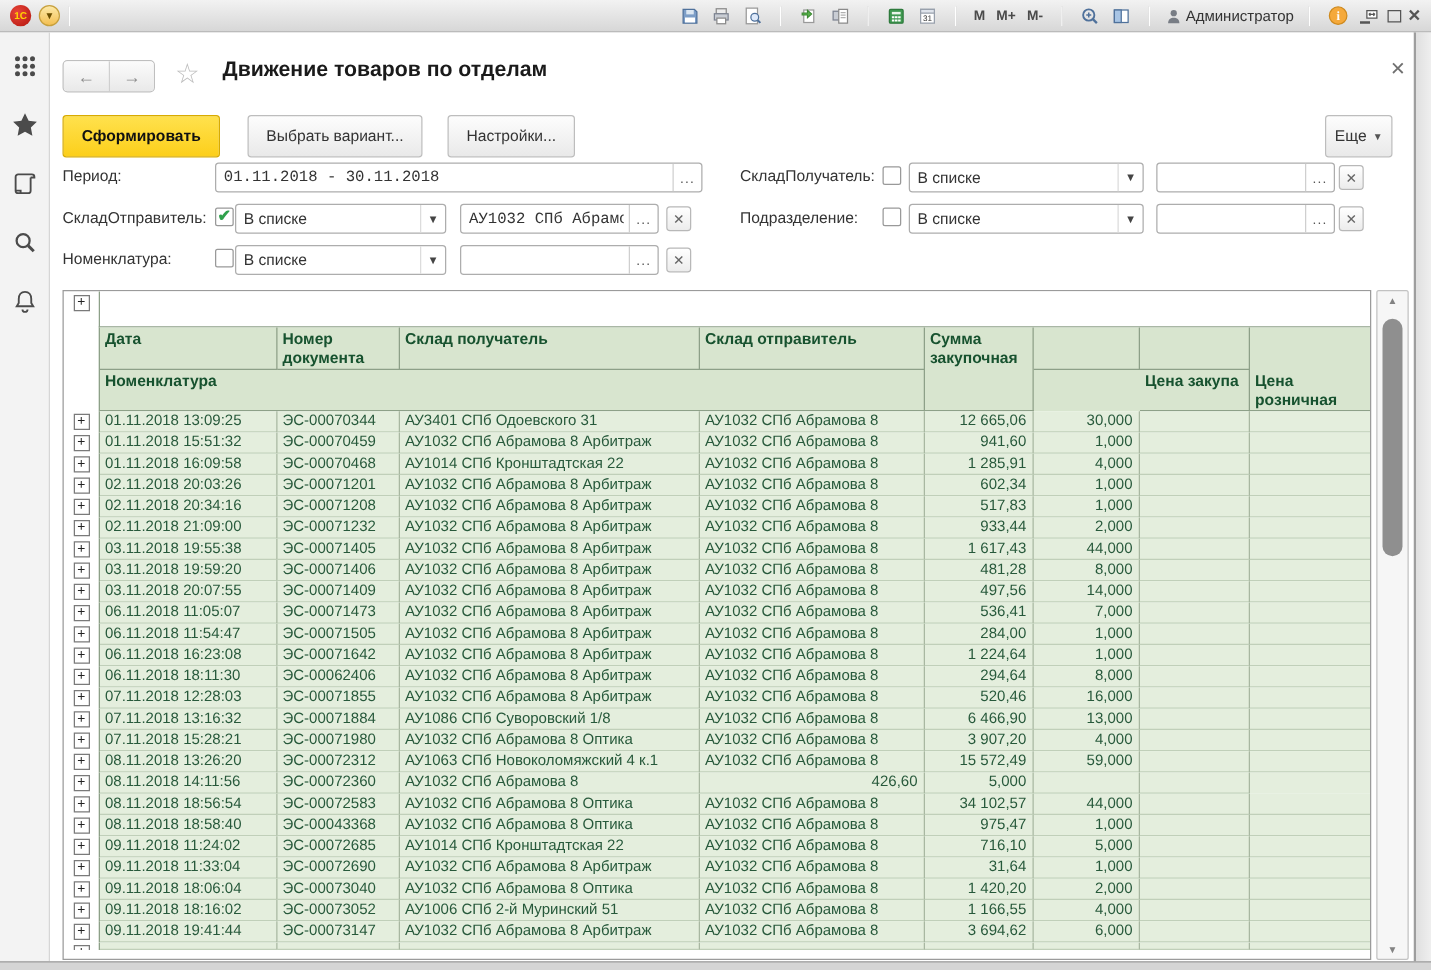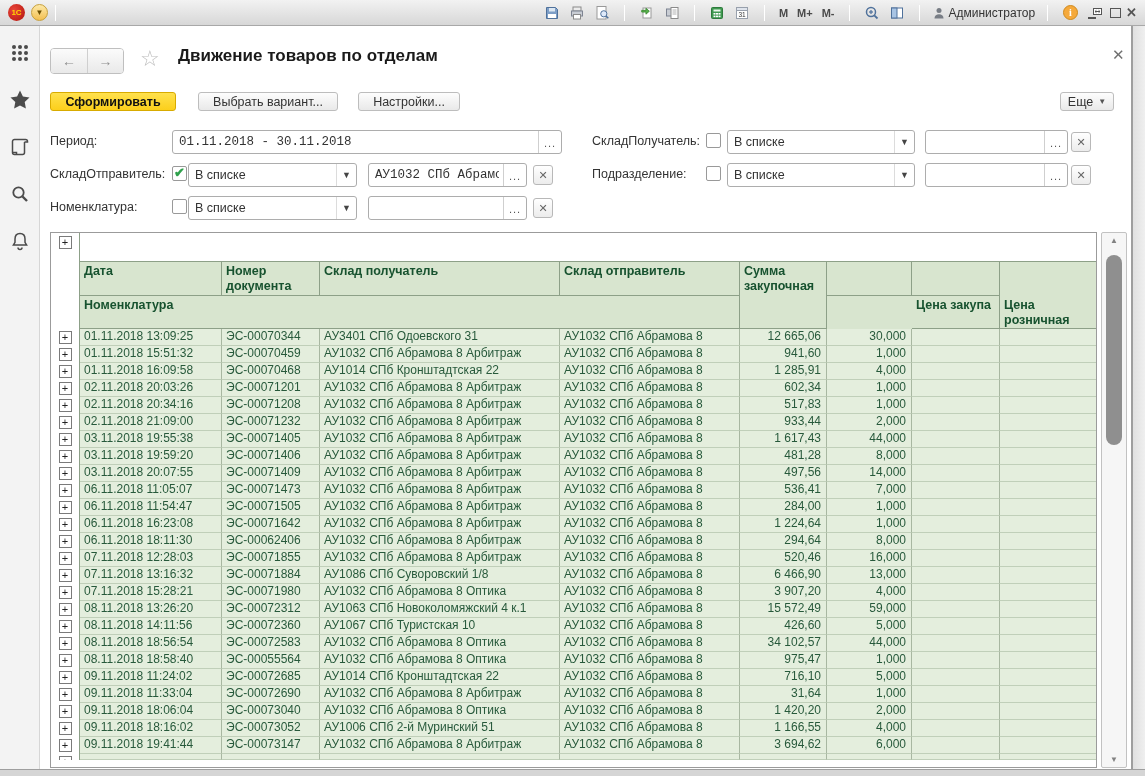--- a/index.html
+++ b/index.html
@@ -33,21 +33,21 @@
   .content{position:absolute;left:40px;top:26px;width:1091px;height:743px;background:#fff}
 
   .navgroup{position:absolute;left:10px;top:22px;display:flex;border:1px solid #bfbfbf;border-radius:4px;overflow:hidden}
   .navbtn{width:36px;height:24px;background:linear-gradient(#fbfbfb,#e9e9e9);color:#8e8e8e;font-size:14px;
     display:flex;align-items:center;justify-content:center}
   .navbtn+.navbtn{border-left:1px solid #cfcfcf}
   .favstar{position:absolute;left:100px;top:20px;font-size:22px;color:#bdbdbd}
   .pgtitle{position:absolute;left:138px;top:20px;font-size:17px;font-weight:bold;color:#1a1a1a;white-space:nowrap}
   .tabclose{position:absolute;left:1072px;top:20px;font-size:15px;color:#707070}
 
-  .btn{position:absolute;height:19px;border:1px solid #bdbdbd;border-radius:3px;background:linear-gradient(#fdfdfd,#e9e9e9);
+  .btn{position:absolute;height:34px;border:1px solid #bdbdbd;border-radius:3px;background:linear-gradient(#fdfdfd,#e9e9e9);
     font-size:12.5px;color:#333;display:flex;align-items:center;justify-content:center;padding:0 12px}
   .btn.primary{border-color:#d8ab00;background:linear-gradient(#ffe14d,#fccf1b);font-weight:bold;color:#111}
   .b-gen{left:10px;top:66px;width:126px}
   .b-var{left:158px;top:66px;width:140px}
   .b-set{left:318px;top:66px;width:102px}
   .b-more{left:1020px;top:66px;width:54px;gap:5px}
   .carat{font-size:8px;color:#555}
 
   
   .flabel{position:absolute;font-size:12.5px;color:#333;white-space:nowrap}
@@ -603,21 +603,20 @@
               <span class="dc r"></span>
             </div>
           </div>
           <div class="trow drow">
             <div class="gutter">
               <span class="plus">+</span>
             </div>
             <div class="dcells">
               <span class="dc l">08.11.2018 14:11:56</span>
               <span class="dc l">ЭС-00072360</span>
-              <span class="dc l">АУ1067 СПб Туристская 10</span>
               <span class="dc l">АУ1032 СПб Абрамова 8</span>
               <span class="dc r">426,60</span>
               <span class="dc r">5,000</span>
               <span class="dc r"></span>
               <span class="dc r"></span>
             </div>
           </div>
           <div class="trow drow">
             <div class="gutter">
               <span class="plus">+</span>
@@ -632,21 +631,21 @@
               <span class="dc r"></span>
               <span class="dc r"></span>
             </div>
           </div>
           <div class="trow drow">
             <div class="gutter">
               <span class="plus">+</span>
             </div>
             <div class="dcells">
               <span class="dc l">08.11.2018 18:58:40</span>
-              <span class="dc l">ЭС-00055564</span>
+              <span class="dc l">ЭС-00043368</span>
               <span class="dc l">АУ1032 СПб Абрамова 8 Оптика</span>
               <span class="dc l">АУ1032 СПб Абрамова 8</span>
               <span class="dc r">975,47</span>
               <span class="dc r">1,000</span>
               <span class="dc r"></span>
               <span class="dc r"></span>
             </div>
           </div>
           <div class="trow drow">
             <div class="gutter">

